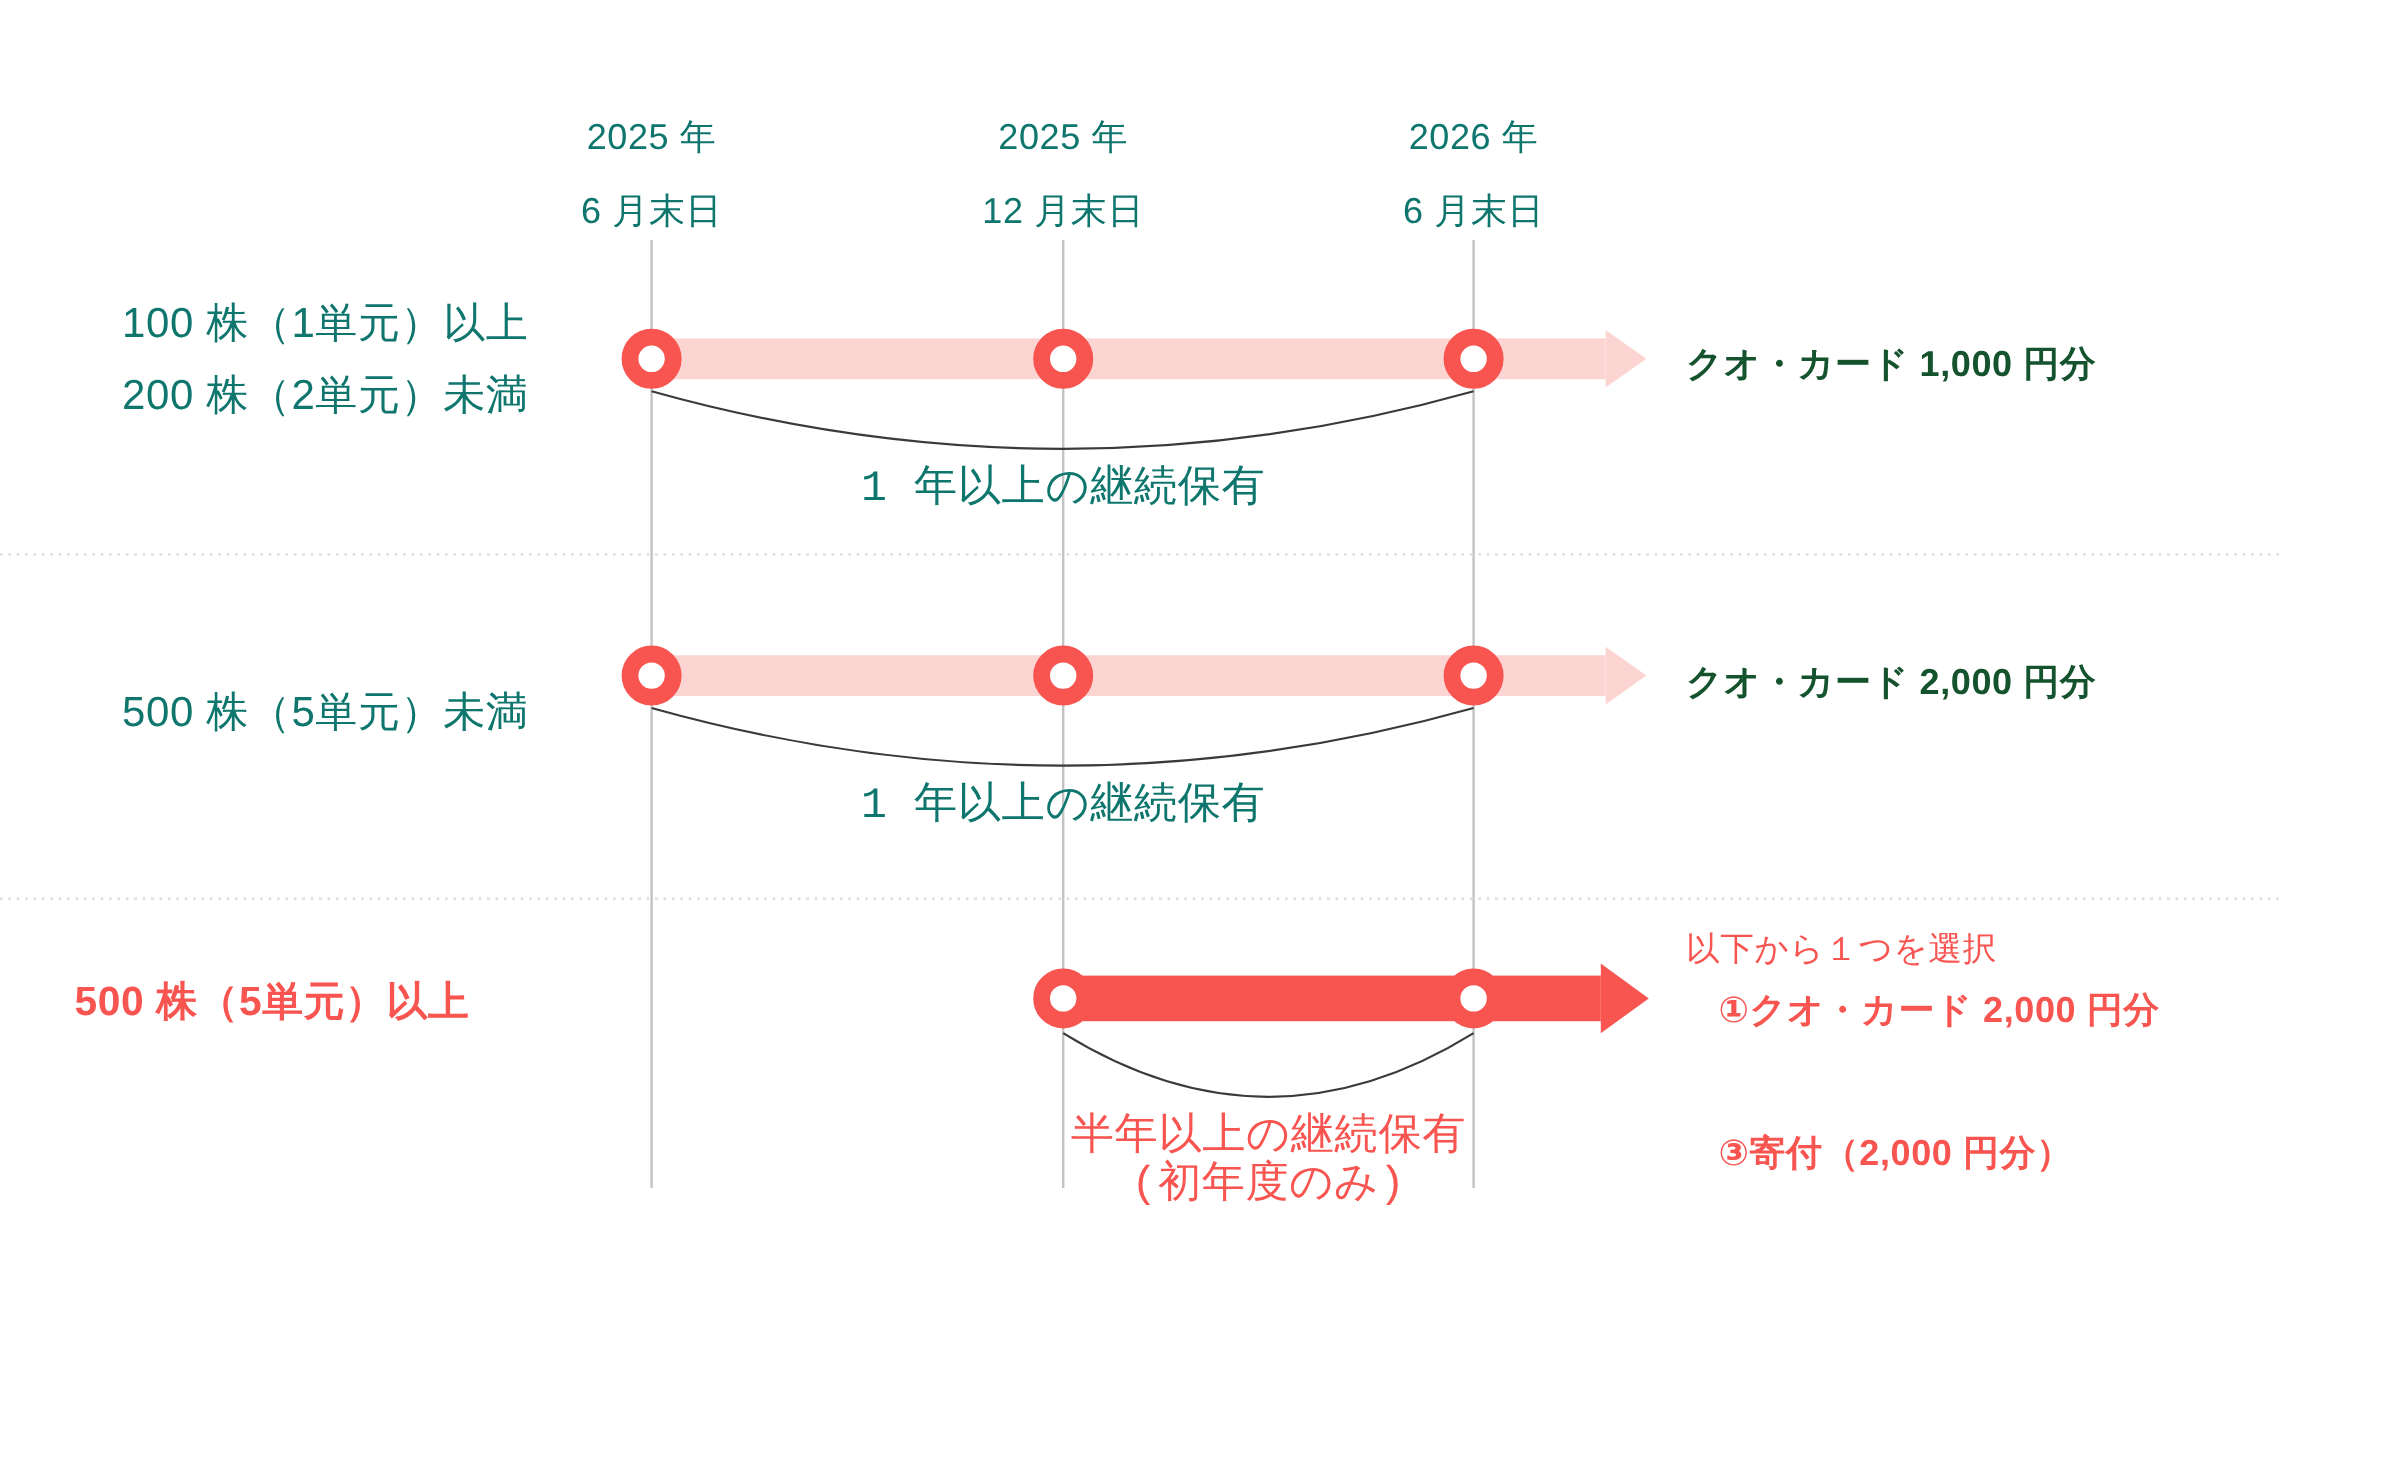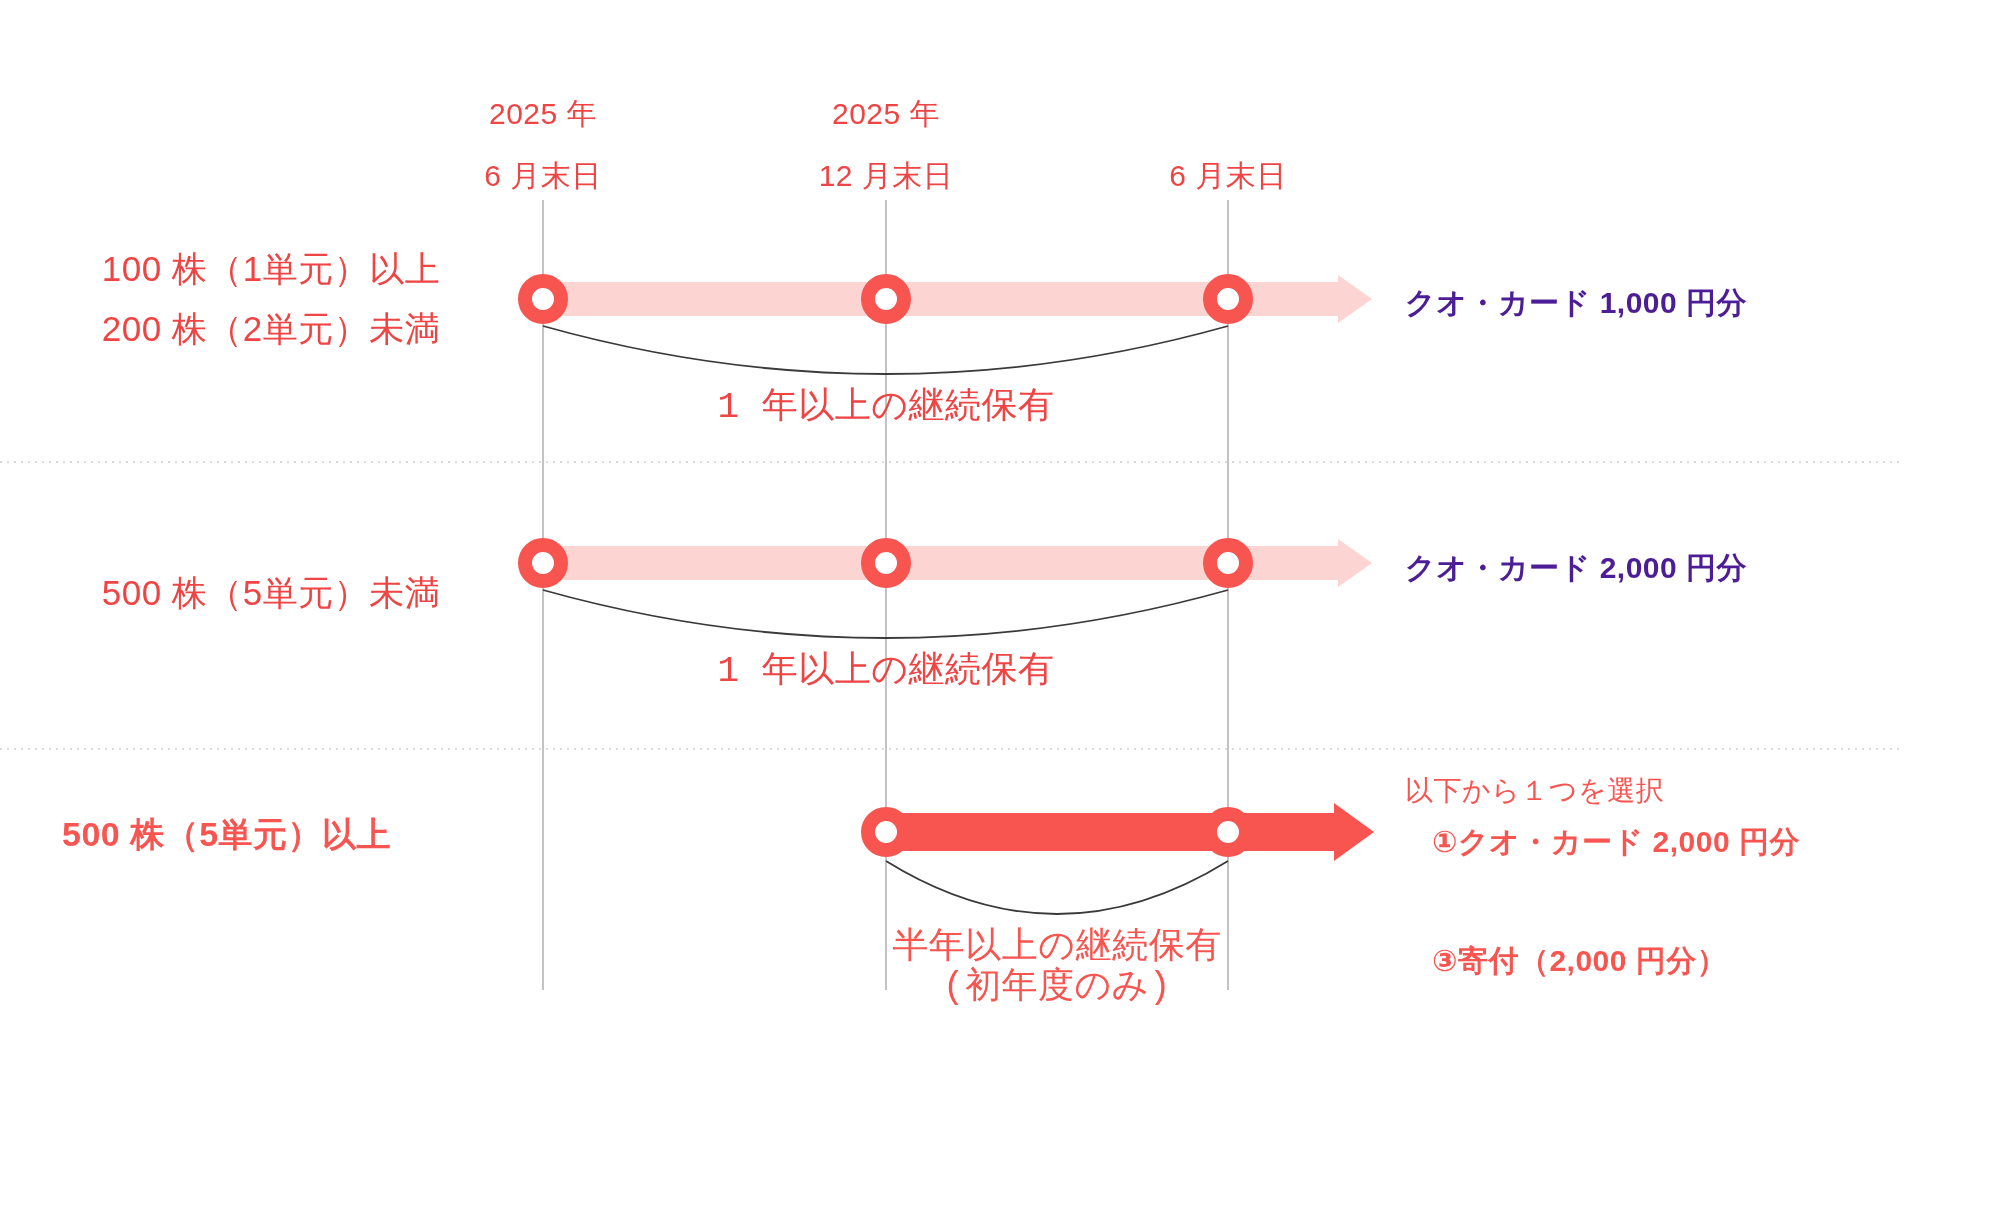--- a/index.html
+++ b/index.html
@@ -5,25 +5,25 @@
   html, body { margin: 0; padding: 0; background: #ffffff; }
   body { font-family: "Liberation Sans", "DejaVu Sans", sans-serif; }
   .canvas {
     position: relative;
     width: 2000px;
     height: 1219px;
     background: #ffffff;
     overflow: hidden;
   }
   .abs { position: absolute; }
-  .txt { color: #ef4444; letter-spacing: 0.5px; white-space: nowrap; }
+  .txt { color: #0f766e; letter-spacing: 0.5px; white-space: nowrap; }
   .center { text-align: center; }
   .col-head { font-size: 30px; }
   .tier-label { font-size: 35px; }
-  .benefit { font-size: 30px; font-weight: bold; color: #4c1d95; }
+  .benefit { font-size: 30px; font-weight: bold; color: #14532d; }
   .note { font-size: 36px; font-family: Liberation Mono, monospace; }
   .red { color: #f85450; }
   .tier3-label { font-size: 34px; font-weight: bold; }
   .sel-title { font-size: 28px; }
   .option { font-size: 30px; font-weight: bold; margin-left: 27px; }
   svg { position: absolute; left: 0; top: 0; }
 </style>
 </head>
 <body>
 
@@ -62,20 +62,21 @@
     <path d="M 886 861 Q 1057 967 1228 861" fill="none" stroke="#3a3a3a" stroke-width="1.8"></path>
 
     <circle cx="886" cy="832" r="18" fill="#ffffff" stroke="#f85450" stroke-width="14"></circle>
     <circle cx="1228" cy="832" r="18" fill="#ffffff" stroke="#f85450" stroke-width="14"></circle>
   </svg>
 
   <div class="abs txt col-head center" style="left:403px; top:94px; width:280px;">2025 年</div>
   <div class="abs txt col-head center" style="left:403px; top:156px; width:280px;">6 月末日</div>
   <div class="abs txt col-head center" style="left:746px; top:94px; width:280px;">2025 年</div>
   <div class="abs txt col-head center" style="left:746px; top:156px; width:280px;">12 月末日</div>
+  <div class="abs txt col-head center" style="left:1088px; top:94px; width:280px;">2026 年</div>
   <div class="abs txt col-head center" style="left:1088px; top:156px; width:280px;">6 月末日</div>
 
   <div class="abs txt tier-label center" style="left:71px; top:246px; width:400px;">100 株（1単元）以上</div>
   <div class="abs txt tier-label center" style="left:71px; top:306px; width:400px;">200 株（2単元）未満</div>
   <div class="abs txt benefit" style="left:1405px; top:283px;">クオ・カード 1,000 円分</div>
   <div class="abs txt note center" style="left:636px; top:381px; width:500px;">1 年以上の継続保有</div>
 
   <div class="abs txt tier-label center" style="left:71px; top:570px; width:400px;">500 株（5単元）未満</div>
   <div class="abs txt benefit" style="left:1405px; top:548px;">クオ・カード 2,000 円分</div>
   <div class="abs txt note center" style="left:636px; top:645px; width:500px;">1 年以上の継続保有</div>

